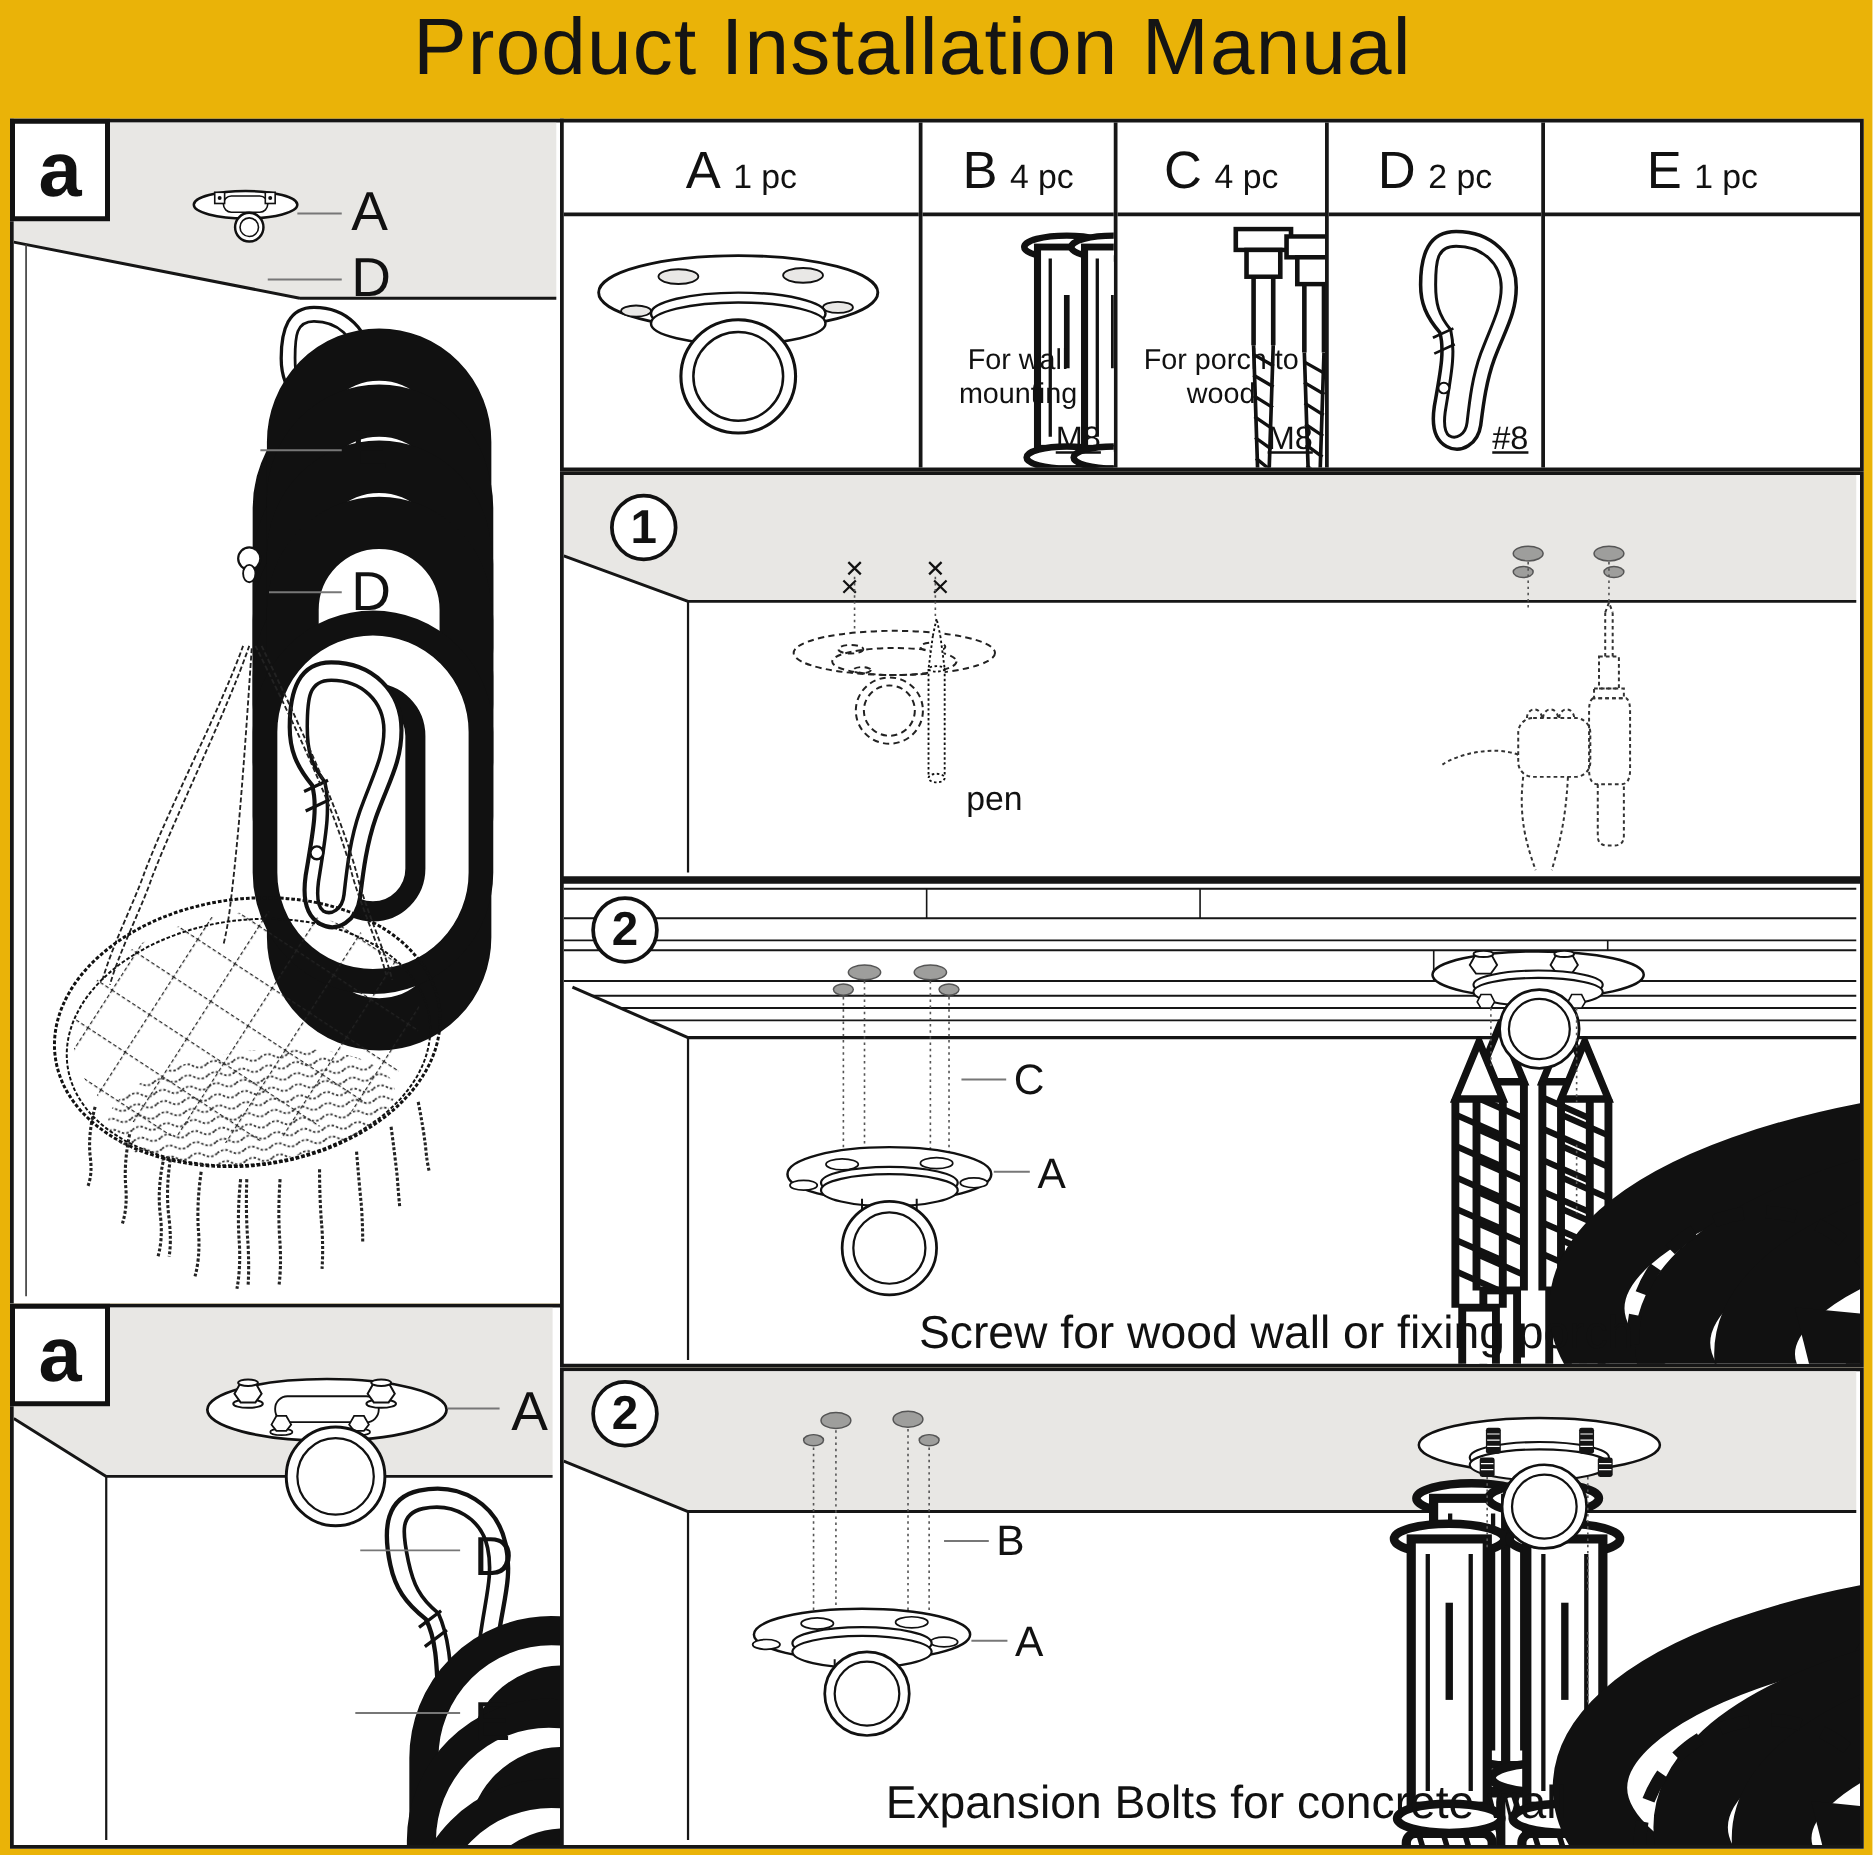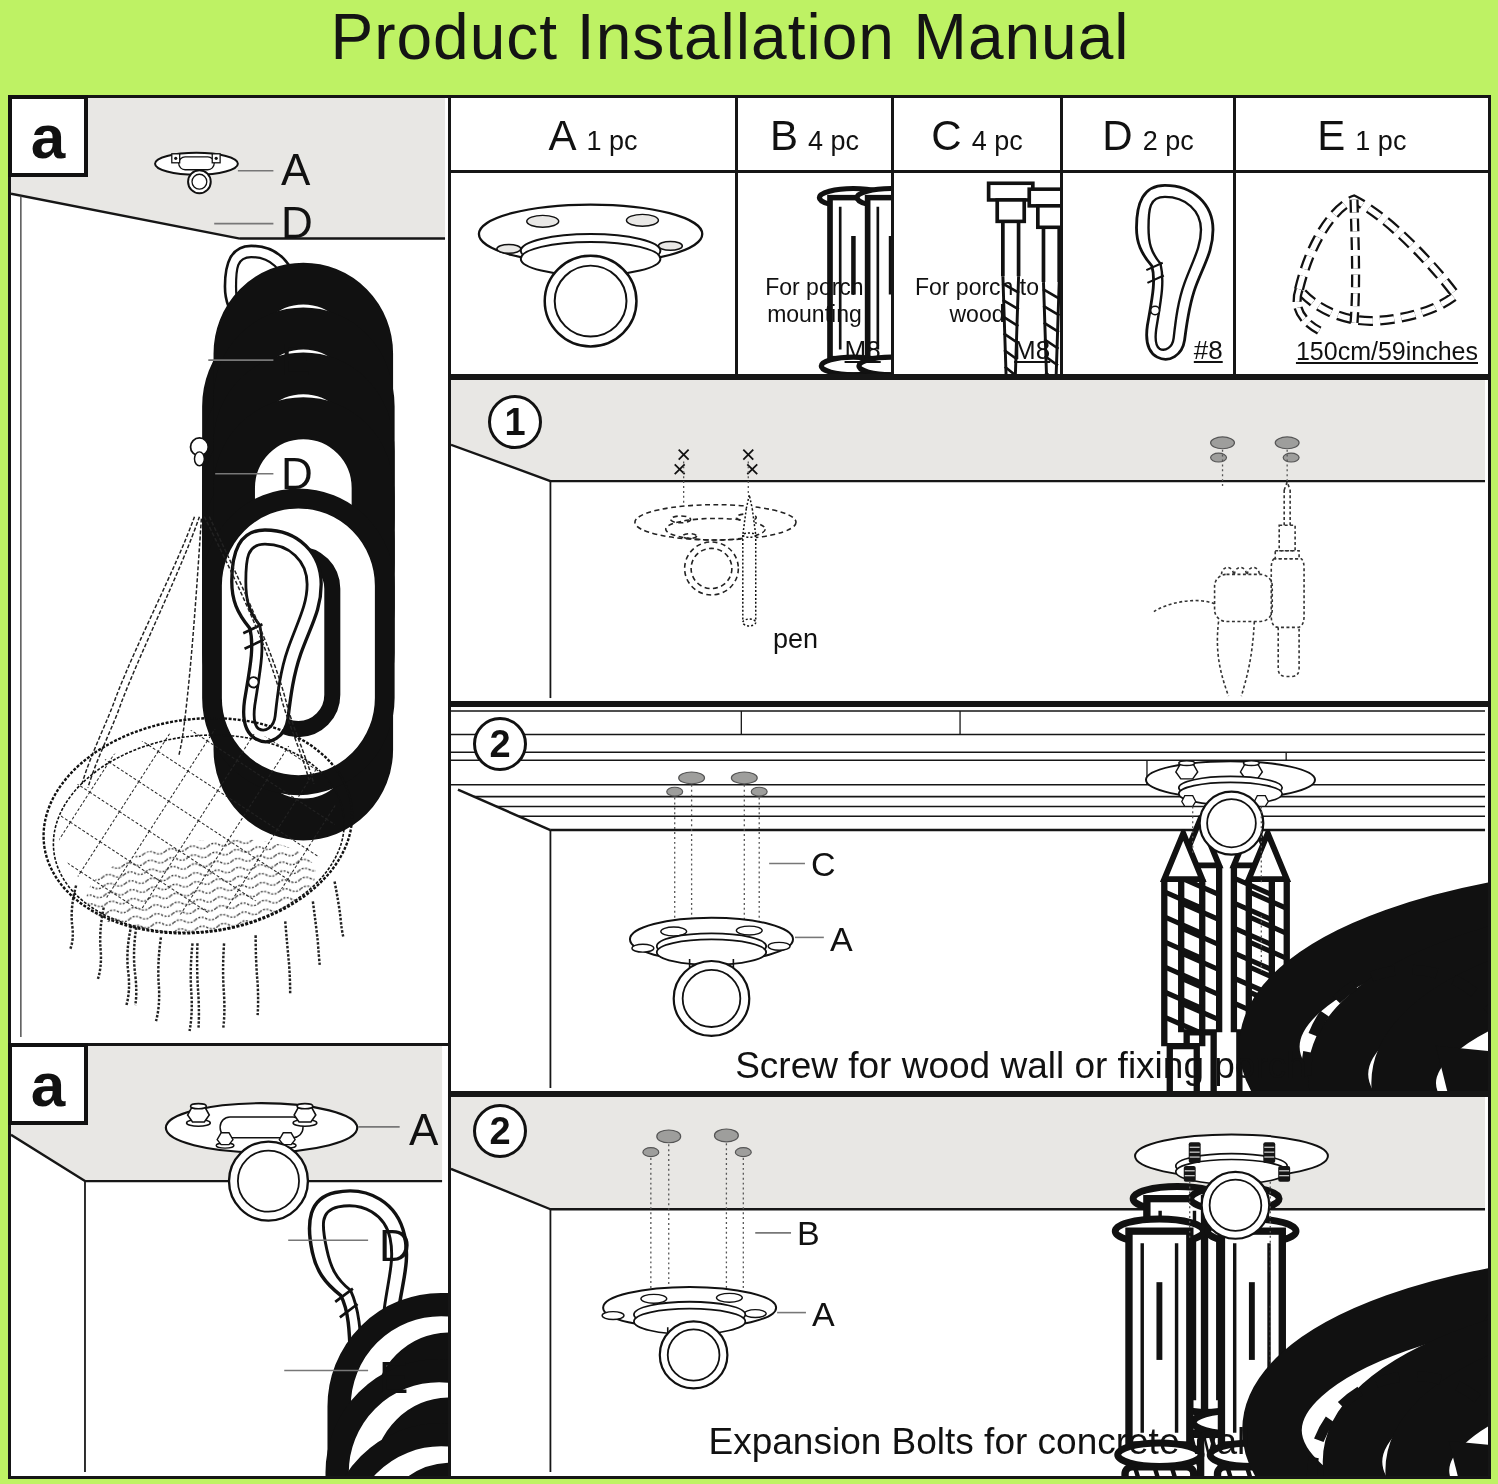--- a/index.html
+++ b/index.html
@@ -1,16 +1,16 @@
 <!DOCTYPE html>
 <html><head>
 <meta charset="utf-8">
 <style>
   html,body{margin:0;padding:0;background:#fff;}
-  #page{position:relative;width:1498px;height:1484px;background:#bef264;font-family:"Liberation Sans",sans-serif;color:#111;overflow:hidden;}
+  #page{position:relative;width:1498px;height:1484px;background:#eab308;font-family:"Liberation Sans",sans-serif;color:#111;overflow:hidden;}
   .title{position:absolute;left:0;top:0;width:1460px;text-align:center;font-size:64px;font-weight:400;letter-spacing:1px;color:#141414;}
   .panel{position:absolute;border:3px solid #161616;background:#fff;box-sizing:border-box;}
   .fillsvg{position:absolute;left:0;top:0;width:100%;height:100%;}
   .abox{position:absolute;left:-3px;top:-3px;width:80px;height:82px;border:4px solid #111;background:#fff;box-sizing:border-box;
         display:flex;align-items:center;justify-content:center;font-size:62px;font-weight:700;z-index:5;}
   .circnum{position:absolute;width:54px;height:54px;border:3.5px solid #111;border-radius:50%;background:#fff;box-sizing:border-box;
         display:flex;align-items:center;justify-content:center;font-size:38px;font-weight:700;z-index:5;}
   .callout{position:absolute;font-size:44px;color:#111;line-height:1;z-index:4;}
   .callout.sm{font-size:34px;}
   .caption{position:absolute;font-size:37px;color:#111;text-align:center;white-space:nowrap;z-index:4;}
@@ -276,21 +276,21 @@
           <span class="L">B</span>
           <span class="Q">4 pc</span>
         </div>
         <div class="cellbody">
           <svg class="fillsvg" viewBox="0 0 150 204" preserveAspectRatio="none">
             <use href="#sym-anchor" transform="translate(7,12)  scale(1.42)"></use>
             <use href="#sym-anchor" transform="translate(44,12) scale(1.42)"></use>
             <use href="#sym-anchor" transform="translate(81,12) scale(1.42)"></use>
             <use href="#sym-anchor" transform="translate(118,12) scale(1.42)"></use>
           </svg>
-          <div class="note">For porch mounting</div>
+          <div class="note">For wall mounting</div>
           <div class="spec">M8</div>
         </div>
       </div>
 
       <div class="col" style="width:170px;">
         <div class="hdr">
           <span class="L">C</span>
           <span class="Q">4 pc</span>
         </div>
         <div class="cellbody">
@@ -315,33 +315,20 @@
             <use href="#sym-carab" transform="translate(20,6) scale(0.95)"></use>
           </svg>
           <div class="spec">#8</div>
         </div>
       </div>
 
       <div class="col" style="width:253px;">
         <div class="hdr">
           <span class="L">E</span>
           <span class="Q">1 pc</span>
-        </div>
-        <div class="cellbody">
-          <svg class="fillsvg" viewBox="0 0 248 204" preserveAspectRatio="none">
-            <g fill="none">
-              <path d="M62,118 C74,66 98,34 116,27 C152,46 196,96 216,124 C198,139 168,148 138,150 C108,152 78,138 62,118 Z" stroke="#111" stroke-width="10" stroke-dasharray="14 7"></path>
-              <path d="M62,118 C74,66 98,34 116,27 C152,46 196,96 216,124 C198,139 168,148 138,150 C108,152 78,138 62,118 Z" stroke="#fff" stroke-width="5.5" stroke-dasharray="14 7"></path>
-              <path d="M116,27 C117,70 119,112 116,152" stroke="#111" stroke-width="9" stroke-dasharray="13 6"></path>
-              <path d="M116,27 C117,70 119,112 116,152" stroke="#fff" stroke-width="4.5" stroke-dasharray="13 6"></path>
-              <path d="M62,118 C56,136 64,150 82,160" stroke="#111" stroke-width="9" stroke-dasharray="13 6"></path>
-              <path d="M62,118 C56,136 64,150 82,160" stroke="#fff" stroke-width="4.5" stroke-dasharray="13 6"></path>
-            </g>
-          </svg>
-          <div class="spec" style="font-size:25px;">150cm/59inches</div>
         </div>
       </div>
     </div>
   </div>
 
   <div class="panel" style="left:448px;top:377px;width:1043px;height:327px;">
     <svg class="fillsvg" viewBox="0 0 1043 327" preserveAspectRatio="none">
       <polygon points="0,0 1040,0 1040,103 100,103 0,66" fill="#e8e7e4"></polygon>
       <path d="M100,103 H1040 M0,66 L100,103" stroke="#161616" stroke-width="2.4" fill="none"></path>
       <path d="M100,103 V324" stroke="#161616" stroke-width="1.8" fill="none"></path>

